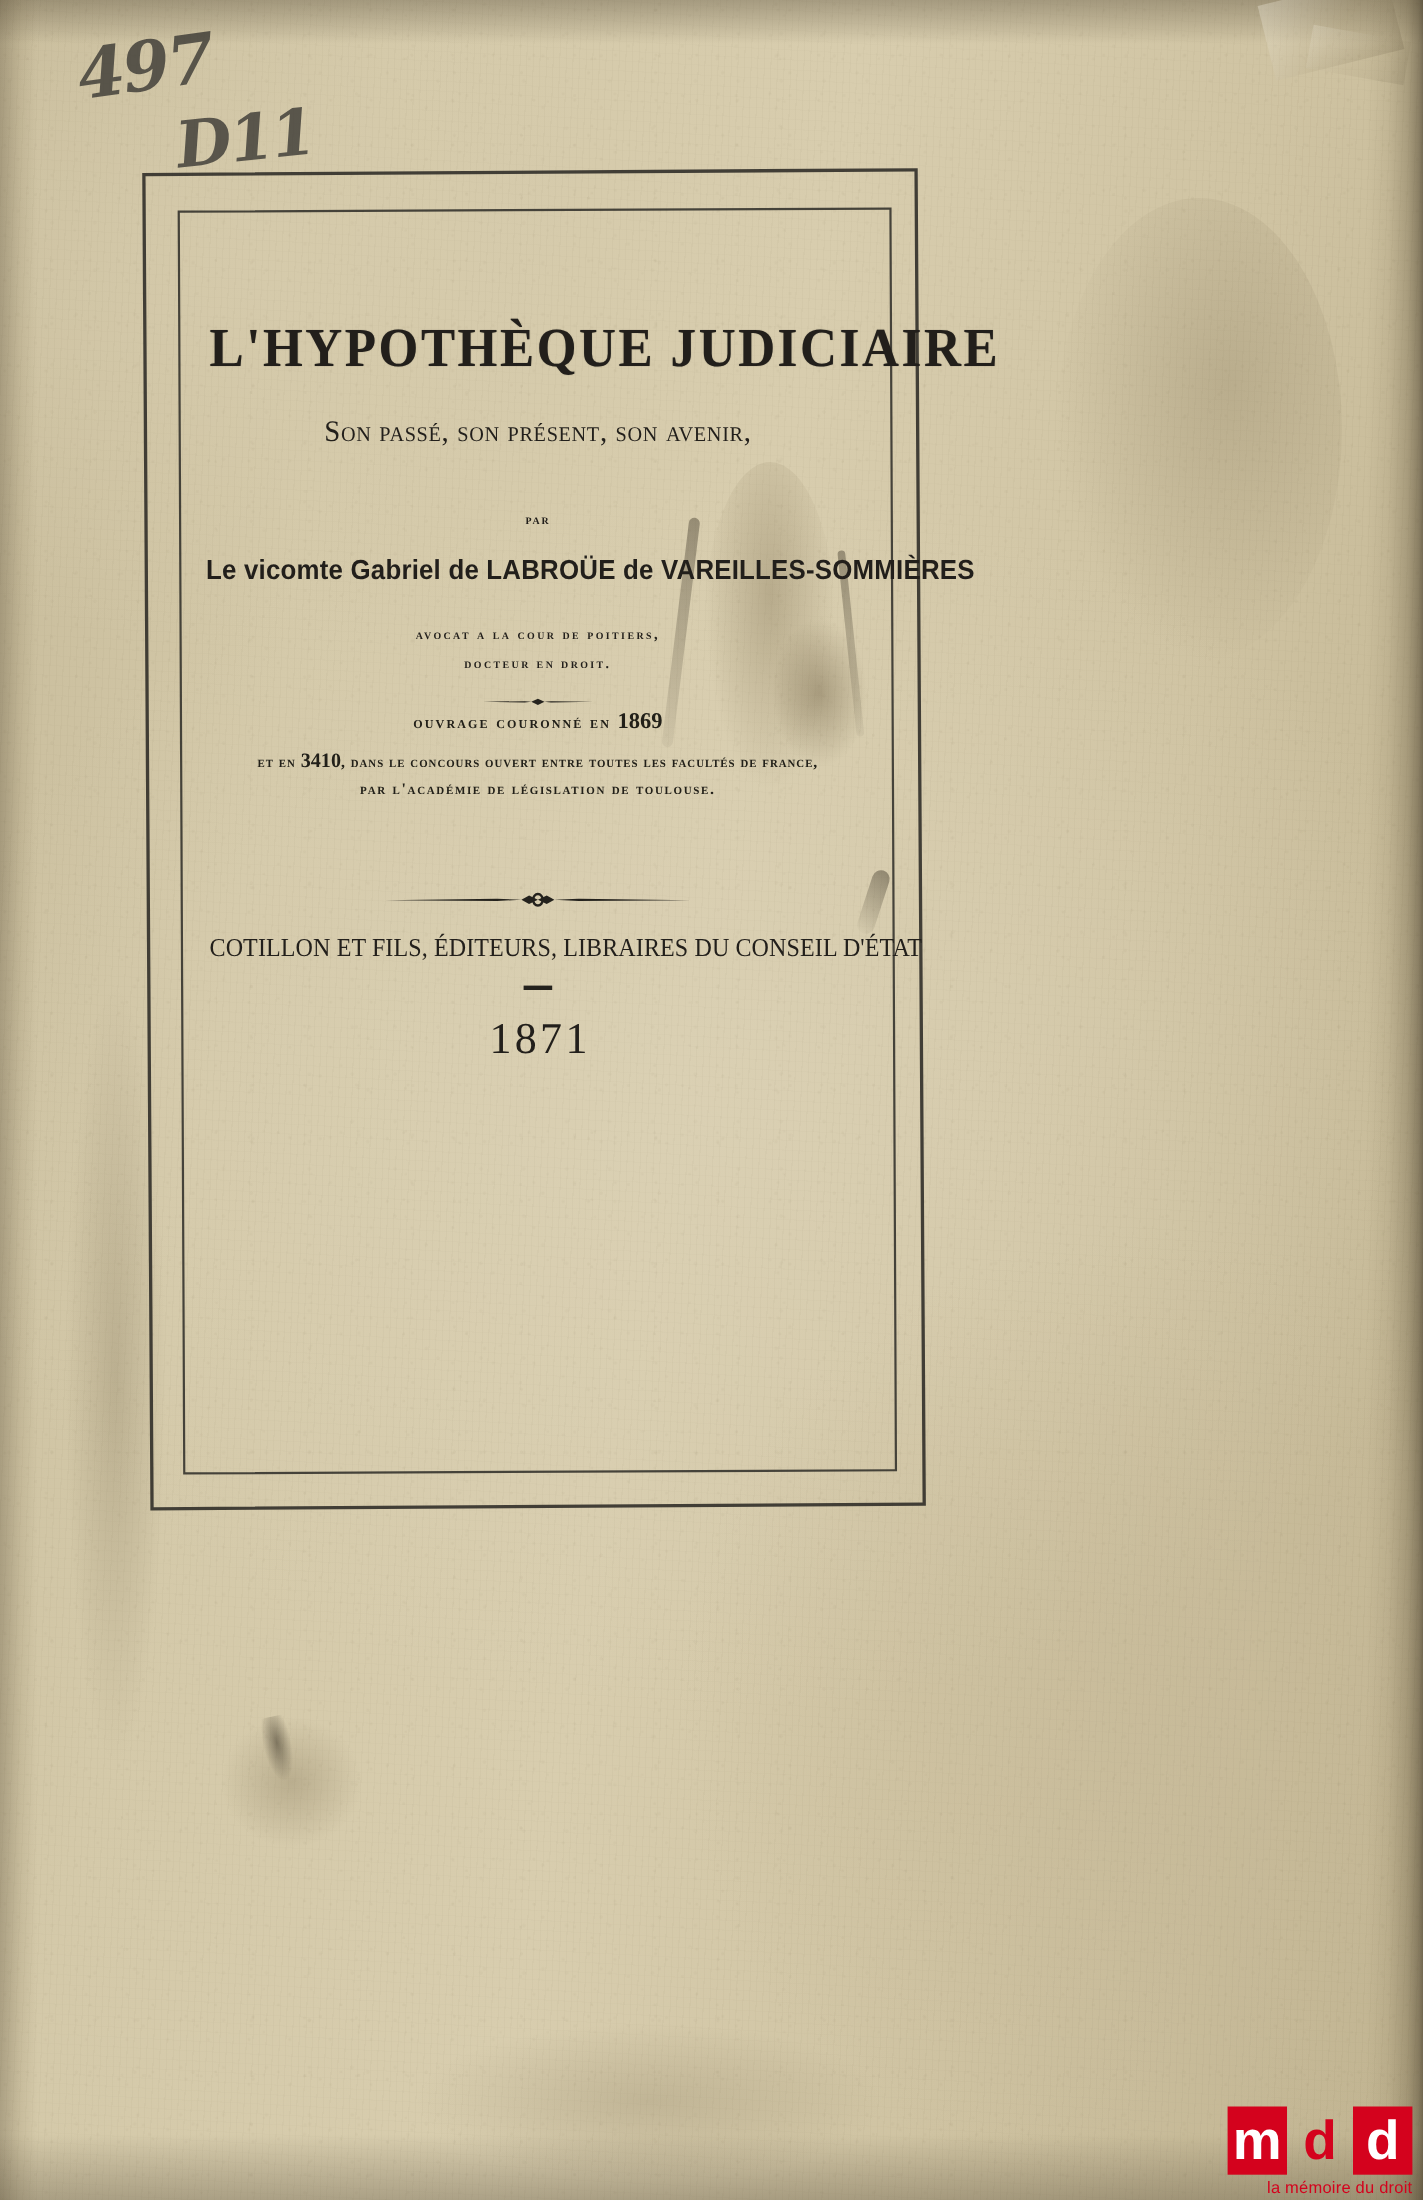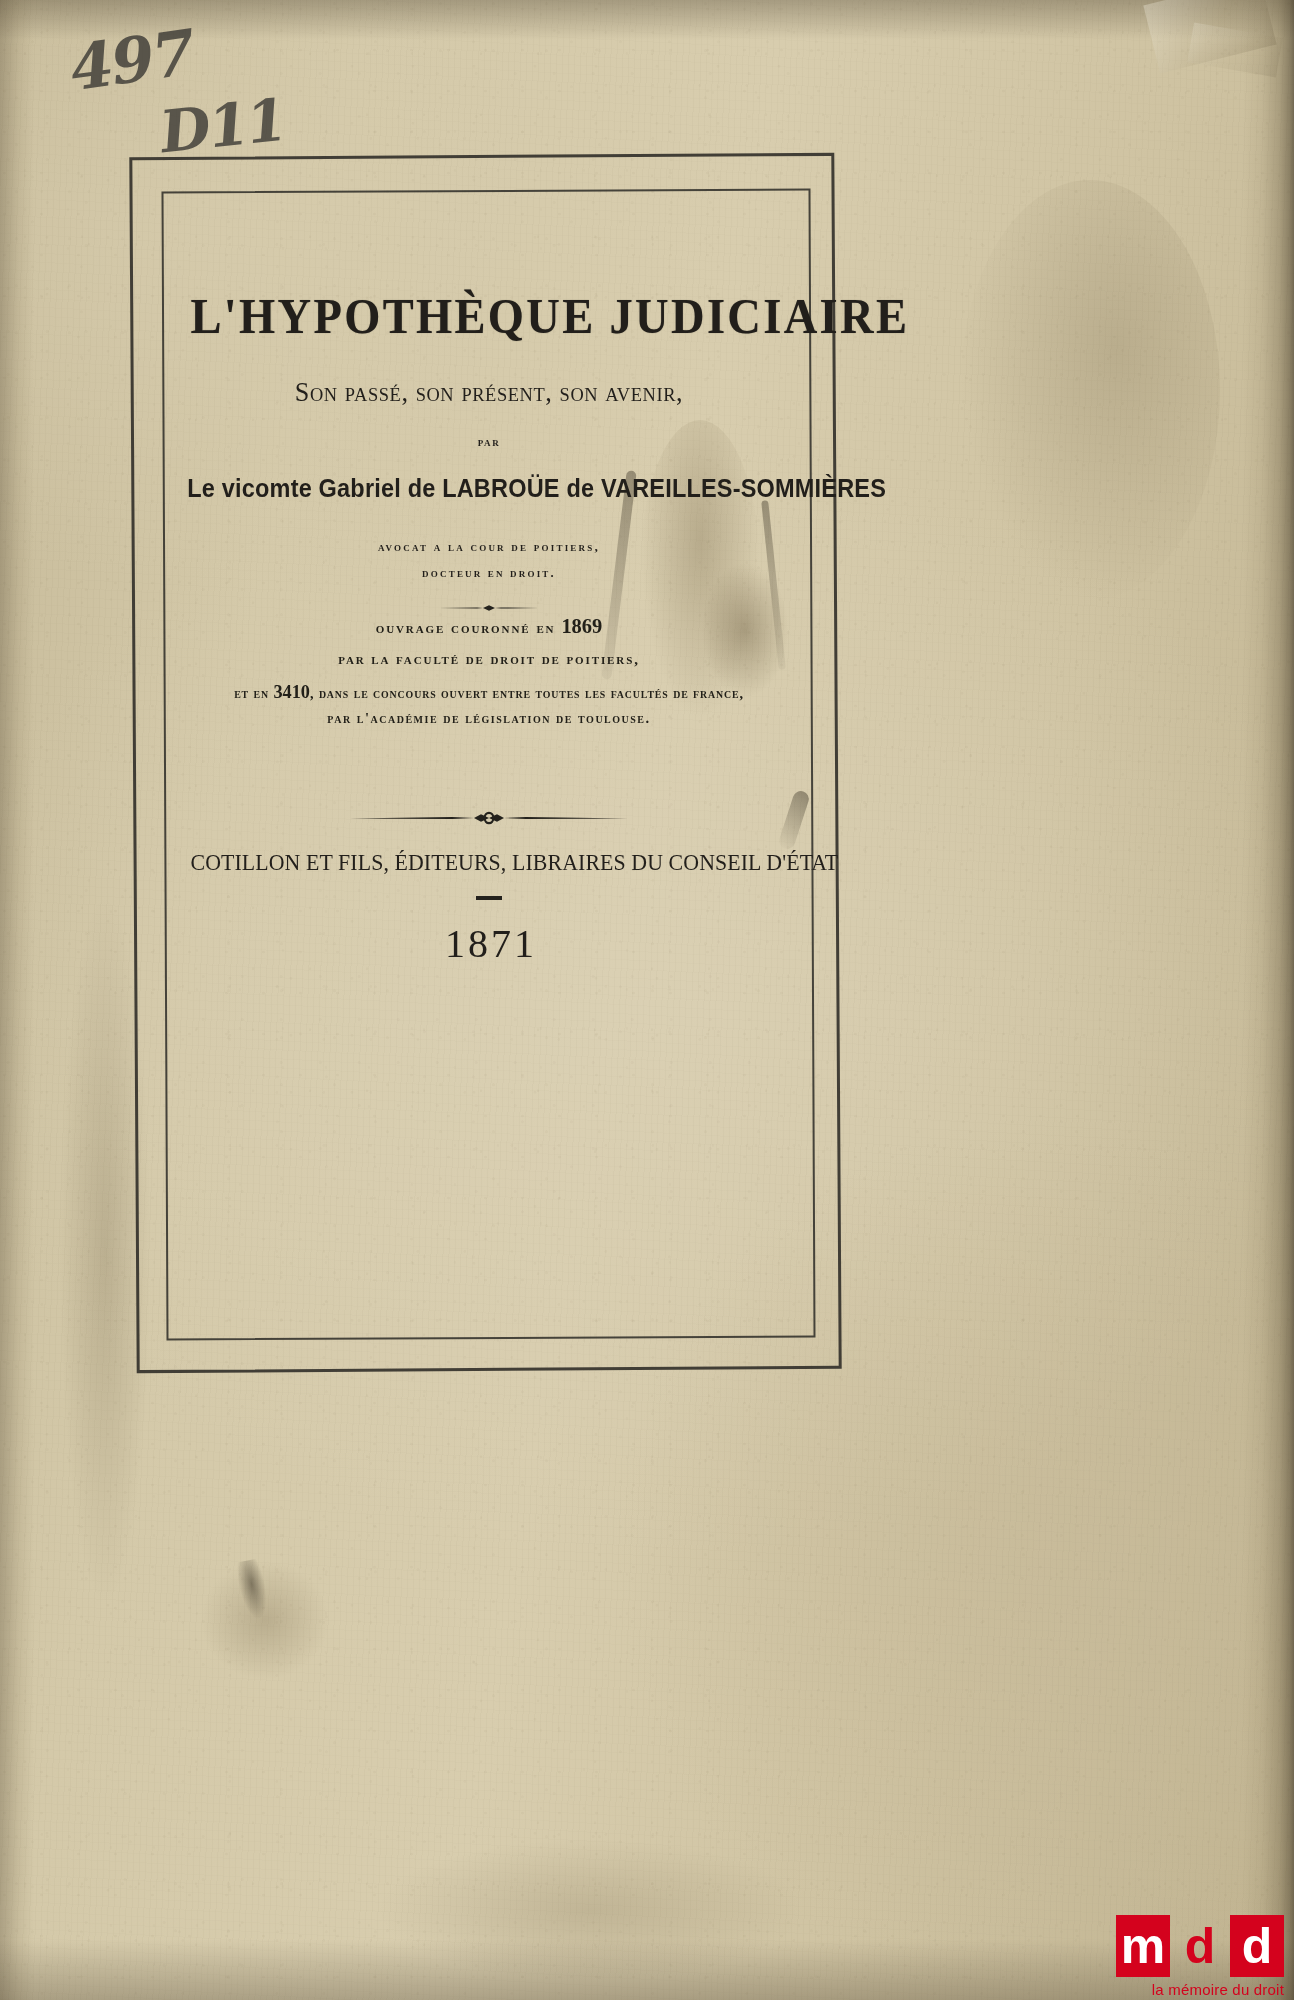--- a/index.html
+++ b/index.html
@@ -143,21 +143,21 @@
     font-size: 27px;
     letter-spacing: 0.6px;
     font-variant: small-caps;
     text-transform: lowercase;
     white-space: nowrap;
     transform: scaleX(0.97);
   }
   .subtitle::first-letter { text-transform: uppercase; }
 
   .par {
-    margin-top: 26px;
+    margin-top: 56px;
     font-size: 13px;
     font-variant: small-caps;
     text-transform: lowercase;
     letter-spacing: 1.6px;
     font-weight: 700;
   }
 
   .author {
     margin-top: 24px;
     font-size: 25px;
@@ -324,21 +324,20 @@
         <path d="M2 7 L40 6.4 L46 7 L40 7.6 Z" fill="#25231e"></path>
         <path d="M102 7 L64 6.4 L58 7 L64 7.6 Z" fill="#25231e"></path>
         <path d="M46 7 L52 4.2 L58 7 L52 9.8 Z" fill="#25231e"></path>
       </svg>
     </div>
 
     <div class="award a1">
       <span>OUVRAGE COURONNÉ EN </span><span class="num">1869</span>
     </div>
 
-    <div class="award a2">PAR LA FACULTÉ DE DROIT DE POITIERS,</div>
 
     <div class="award a3">
       <span>ET EN </span><span class="num">3410</span><span>, DANS LE CONCOURS OUVERT ENTRE TOUTES LES FACULTÉS DE FRANCE,</span>
     </div>
 
     <div class="award a4">PAR L'ACADÉMIE DE LÉGISLATION DE TOULOUSE.</div>
 
     <div class="orn-lg">
       <svg viewBox="0 0 282 18" width="282" height="18" aria-hidden="true">
         <path d="M2 9.4 L104 8.0 L126 9 L104 10.0 Z" fill="#24221d"></path>

